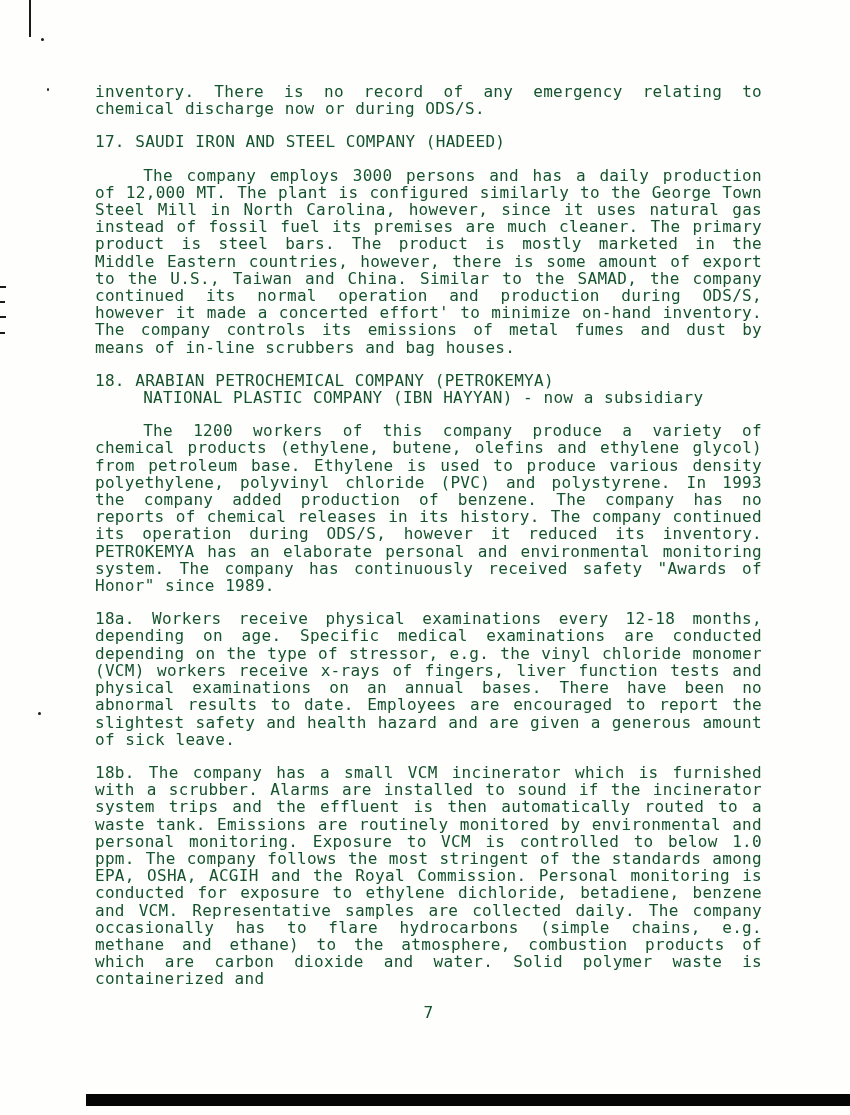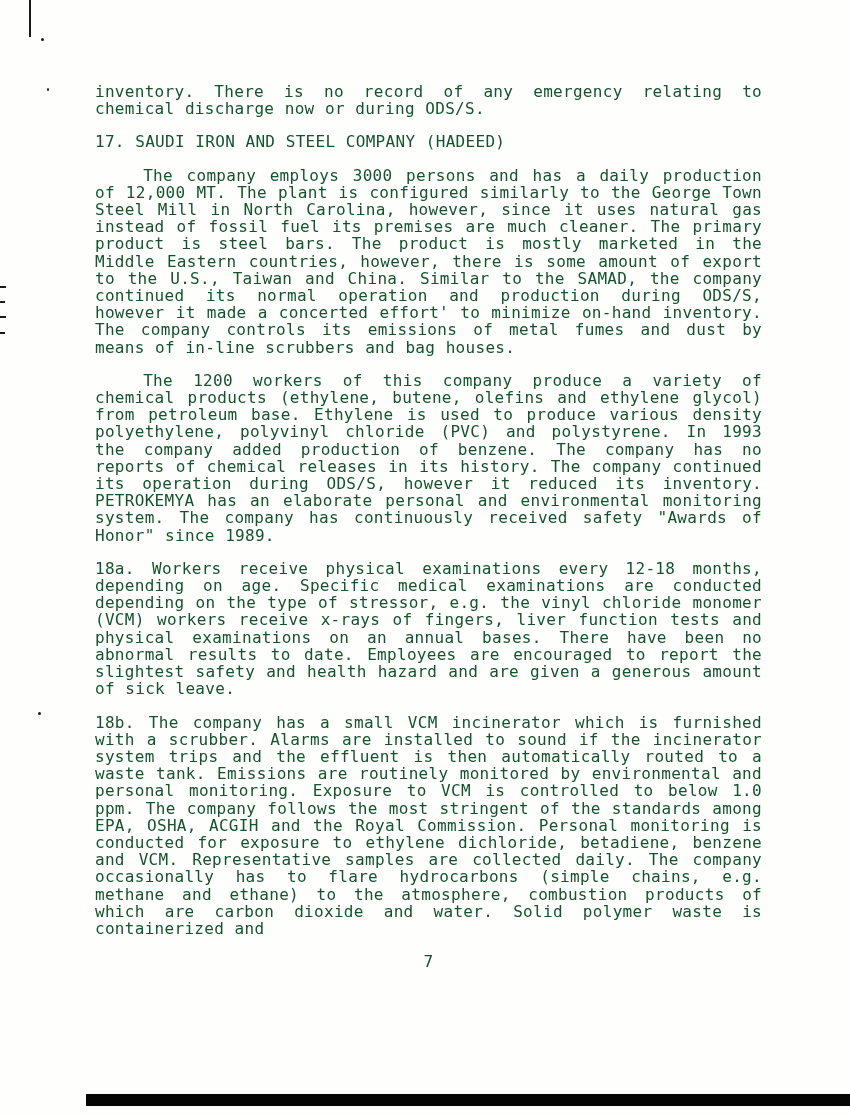--- a/index.html
+++ b/index.html
@@ -82,20 +82,22 @@
 
   <div class="content">
 
     <p class="para">inventory.  There is no record of any emergency relating to chemical discharge now or during ODS/S.</p>
 
     <p class="heading">17.  SAUDI IRON AND STEEL COMPANY (HADEED)</p>
 
     <p class="para indent">The company employs 3000 persons and has a daily production of 12,000 MT.  The plant is configured similarly to the George Town Steel Mill in North Carolina, however, since it uses natural gas instead of fossil fuel its premises are much cleaner.  The primary product is steel bars.  The product is mostly marketed in the Middle Eastern countries, however, there is some amount of export to the U.S., Taiwan and China.  Similar to the SAMAD, the company continued its normal operation and production during ODS/S, however it made a concerted effort' to minimize on-hand inventory.  The company controls its emissions of metal fumes and dust by means of in-line scrubbers and bag houses.</p>
 
     <div class="heading-block">
+      <div>18.  ARABIAN PETROCHEMICAL COMPANY (PETROKEMYA)</div>
+      <div class="hang">NATIONAL PLASTIC COMPANY (IBN HAYYAN) - now a subsidiary</div>
     </div>
 
     <p class="para indent">The 1200 workers of this company produce a variety of chemical products (ethylene, butene, olefins and ethylene glycol) from petroleum base.  Ethylene is used to produce various density polyethylene, polyvinyl chloride (PVC) and polystyrene.  In 1993 the company added production of benzene.  The company has no reports of chemical releases in its history.  The company continued its operation during ODS/S, however it reduced its inventory.  PETROKEMYA has an elaborate personal and environmental monitoring system.  The company has continuously received safety "Awards of Honor" since 1989.</p>
 
     <p class="para">18a.  Workers receive physical examinations every 12-18 months, depending on age.  Specific medical examinations are conducted depending on the type of stressor, e.g. the vinyl chloride monomer (VCM) workers receive x-rays of fingers, liver function tests and physical examinations on an annual bases.  There have been no abnormal results to date.  Employees are encouraged to report the slightest safety and health hazard and are given a generous amount of sick leave.</p>
 
     <p class="para">18b.  The company has a small VCM incinerator which is furnished with a scrubber.  Alarms are installed to sound if the incinerator system trips and the effluent is then automatically routed to a waste tank.  Emissions are routinely monitored by environmental and personal monitoring.  Exposure to VCM is controlled to below 1.0 ppm.  The company follows the most stringent of the standards among EPA, OSHA, ACGIH and the Royal Commission.  Personal monitoring is conducted for exposure to ethylene dichloride, betadiene, benzene and VCM.  Representative samples are collected daily.  The company occasionally has to flare hydrocarbons (simple chains, e.g. methane and ethane) to the atmosphere, combustion products of which are carbon dioxide and water.  Solid polymer waste is containerized and</p>
 
     <div class="page-number">7</div>
 

